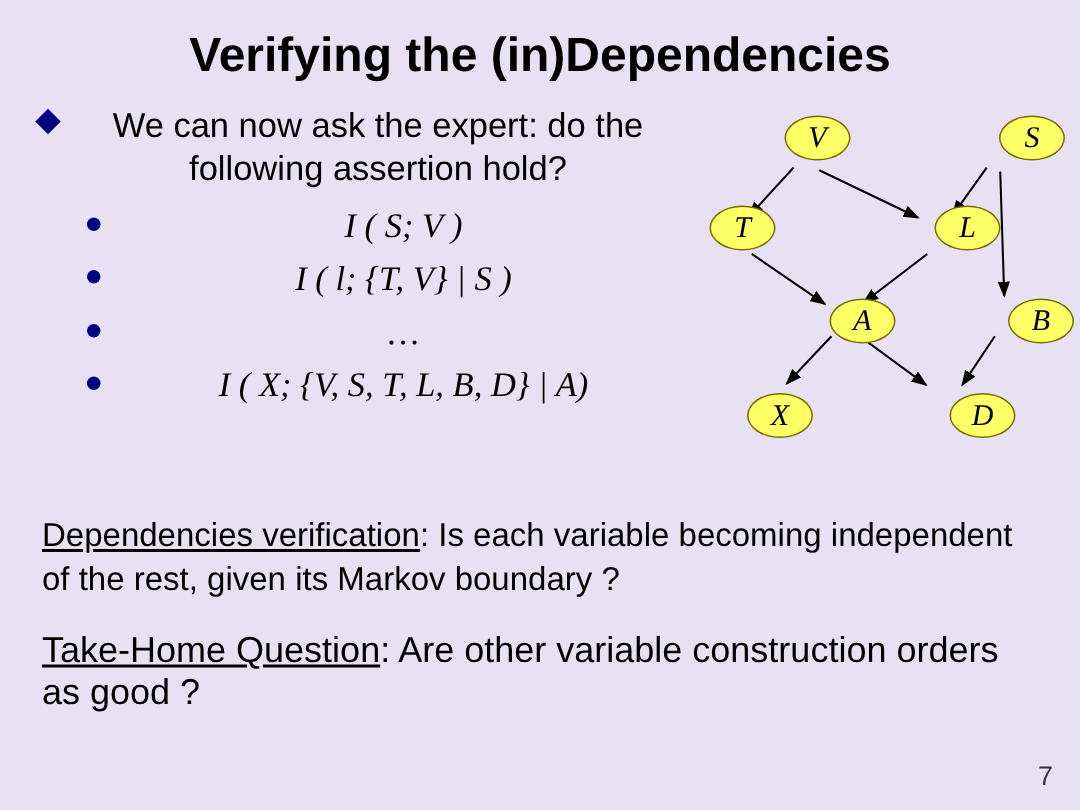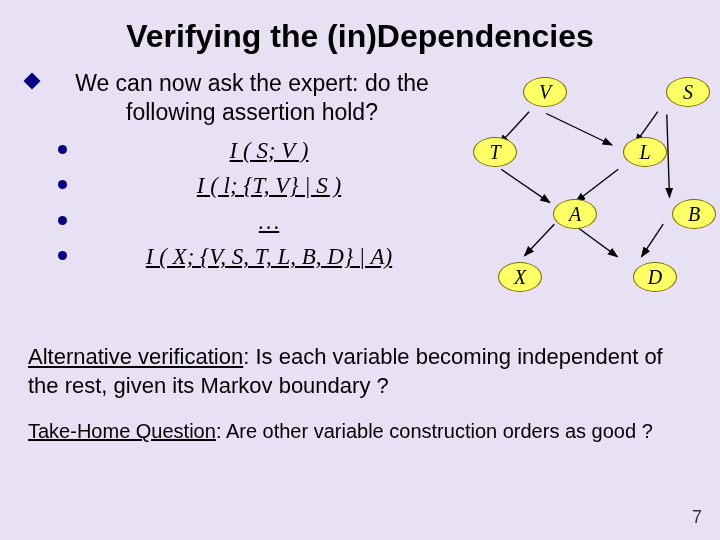--- a/index.html
+++ b/index.html
@@ -47,21 +47,20 @@
     top: 6px;
     width: 12px;
     height: 12px;
     background: #000080;
     transform: rotate(45deg);
   }
   ul.items {
     list-style: none;
     margin: 0 0 0 30px;
     padding: 0;
-    text-decoration: underline;
   }
   ul.items li {
     font-size: 23px;
     font-style: italic;
     font-family: "Times New Roman", Times, serif;
     position: relative;
     padding-left: 22px;
     line-height: 1.55;
   }
   ul.items li::before {
@@ -73,21 +72,21 @@
     height: 9px;
     background: #000080;
     border-radius: 50%;
   }
   .alt {
     font-size: 22px;
     margin: 14px 0 0 0;
     line-height: 1.3;
   }
   .takehome {
-    font-size: 20px;
+    font-size: 24px;
     margin: 20px 0 3px 0;
   }
   .pagenum {
     position: absolute;
     right: 18px;
     bottom: 12px;
     font-size: 18px;
     color: #333;
   }
   .u { text-decoration: underline; }
@@ -196,21 +195,21 @@
           <span>X</span>
         </div>
       <div class="node" style="left:175px; top:193px;">
           <span>D</span>
         </div>
     </div>
 
   </div>
 
   <p class="alt">
-    <span class="u">Alternative verification</span><span>: Is each variable becoming independent of the rest, given its Markov boundary ?</span>
+    <span class="u">Dependencies verification</span><span>: Is each variable becoming independent of the rest, given its Markov boundary ?</span>
   </p>
 
   <p class="takehome">
     <span class="u">Take-Home Question</span><span>: Are other variable construction orders as good ?</span>
   </p>
 
   <div class="pagenum">7</div>
 
 </div>
 

